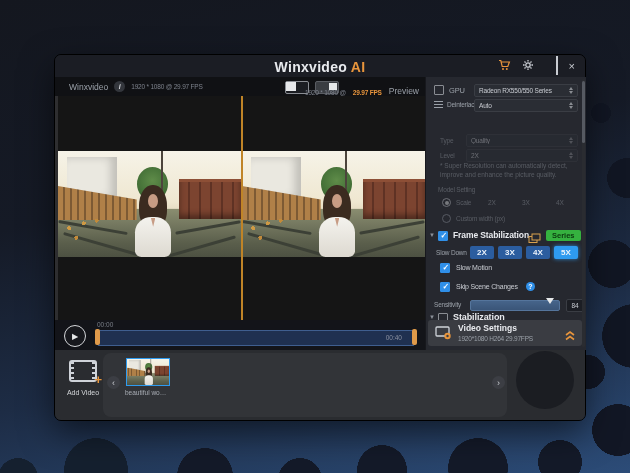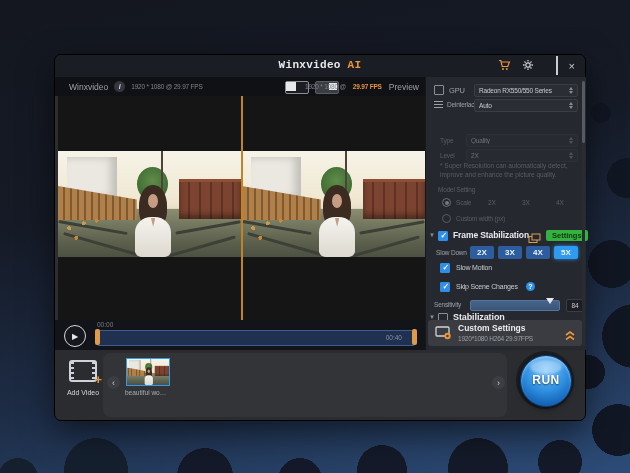--- a/index.html
+++ b/index.html
@@ -18,30 +18,30 @@
       radial-gradient(circle 25px at 382px 470px,#141a29 99%,transparent 100%),
       radial-gradient(circle 22px at 300px 480px,#141a29 99%,transparent 100%),
       radial-gradient(circle 28px at 205px 476px,#141a29 99%,transparent 100%),
       radial-gradient(circle 32px at 96px 470px,#15202f 99%,transparent 100%),
       radial-gradient(circle 20px at 18px 478px,#15202f 99%,transparent 100%),
       linear-gradient(168deg,#14171f 0%,#151a26 38%,#1d2c45 68%,#2c4c78 100%);}
   .win{position:absolute;left:55px;top:55px;width:530px;height:365px;background:#1e2027;
     border-radius:6px;box-shadow:0 12px 34px rgba(0,0,0,.55);outline:1px solid #000;}
   
   .titlebar{position:absolute;left:0;top:0;width:530px;height:22px;background:#1b1d24;border-radius:6px 6px 0 0;}
-  .title{position:absolute;left:0;right:0;top:4px;text-align:center;font-size:11px;font-weight:bold;color:#e8eaee;letter-spacing:.3px;font-family:Liberation Mono, monospace;}
+  .title{position:absolute;left:0;right:0;top:4px;text-align:center;font-size:14px;font-weight:bold;color:#e8eaee;letter-spacing:.3px;}
   .title .ai{color:#e8953c;}
   .tb-icons{position:absolute;right:10px;top:4px;display:flex;align-items:center;gap:11px;height:14px;}
   .tb-glyph{color:#c9ccd2;font-size:11px;line-height:11px;cursor:default;}
   .maxbox{width:8px;height:7px;border:1px solid #c9ccd2;}
   .minline{width:8px;height:1px;background:#c9ccd2;margin-top:4px;}
   
   .pv-header{position:absolute;left:0;top:22px;width:370px;height:19px;background:#101114;}
   .pvh-left{position:absolute;left:14px;top:0;height:19px;display:flex;align-items:center;gap:6px;}
-  .pvh-right{position:absolute;right:6px;top:0;height:19px;display:flex;align-items:center;gap:7px;}
+  .pvh-right{position:absolute;right:6px;top:0;height:19px;display:flex;align-items:flex-end;gap:7px;}
   .lbl-gray{font-size:8.5px;color:#9aa0a8;}
   .res-txt{font-size:6.5px;color:#7d828c;letter-spacing:-.2px;}
   .fps-orange{font-size:6.5px;color:#e8953c;font-weight:bold;letter-spacing:-.2px;}
   .info-i{width:11px;height:11px;border-radius:50%;background:#33363c;color:#d7dade;font-size:7px;
     display:flex;align-items:center;justify-content:center;font-style:italic;font-weight:bold;}
   .toggles{position:absolute;left:230px;top:4px;display:flex;gap:6px;}
   .tgl{width:22px;height:11px;border:1px solid #8a8d93;border-radius:2px;position:relative;background:#1b1d22;}
   .tgl.t1::after{content:"";position:absolute;left:0;top:0;width:10px;height:9px;background:#e6e8ea;}
   .tgl.t2{border-color:#5a5d63;background:#3a3d42;}
   .tgl.t2::after{content:"";position:absolute;right:1px;top:1px;width:8px;height:7px;background:#e6e8ea;}
@@ -321,21 +321,21 @@
       </div>
 
       <div class="row" style="top:152px;height:16px;">
         <span class="caret" style="position:absolute;left:3px;top:3px;">▼</span>
         <span class="cb checked" style="position:absolute;left:12px;top:2px;"></span>
         <span class="sec-title" style="position:absolute;left:27px;top:1px;font-size:8.5px;">Frame Stabilization</span>
         <span style="position:absolute;left:102px;top:1px;"><svg width="13" height="11" viewBox="0 0 13 11">
               <rect x="1" y="3.5" width="8" height="6" fill="none" stroke="#d9a14e"></rect>
               <rect x="4" y="1" width="8" height="6" fill="#26282f" stroke="#d9a14e"></rect>
             </svg></span>
-        <span class="badge" style="left:120px;top:1px;">Settings</span>
+        <span class="badge" style="left:120px;top:1px;">Series</span>
       </div>
 
       <div class="row" style="top:169px;">
         <span class="tiny-lbl" style="position:absolute;left:10px;top:3px;">Slow Down</span>
         <span class="sd-btn" style="left:44px;">2X</span>
         <span class="sd-btn" style="left:72px;">3X</span>
         <span class="sd-btn" style="left:100px;">4X</span>
         <span class="sd-btn sel" style="left:128px;">5X</span>
       </div>
 
@@ -363,21 +363,21 @@
         <span class="cb" style="position:absolute;left:12px;top:1px;"></span>
         <span class="sec-title" style="position:absolute;left:27px;top:0;">Stabilization</span>
       </div>
 
       <div class="export">
         <span style="position:absolute;left:7px;top:6px;"><svg width="17" height="14" viewBox="0 0 17 14">
               <rect x="1" y="1" width="13" height="9" rx="1" fill="none" stroke="#cfd3d9" stroke-width="1.3"></rect>
               <circle cx="12.5" cy="10" r="3.2" fill="#e8953c"></circle>
               <circle cx="12.5" cy="10" r="1.2" fill="#3a3c42"></circle>
             </svg></span>
-        <span class="exp-title">Custom Settings</span>
+        <span class="exp-title">Video Settings</span>
         <span class="exp-detail">1920*1080 H264 29.97FPS</span>
         <span style="position:absolute;right:6px;top:7px;"><svg width="12" height="12" viewBox="0 0 12 12">
               <g stroke="#e8953c" stroke-width="1.6" fill="none">
                 <path d="M2 10.5l4-3 4 3M2 6l4-3 4 3"></path>
               </g>
             </svg></span>
       </div>
 
       <div class="scrollbar">
           <div class="sc-thumb2"></div>
@@ -414,21 +414,17 @@
           </div>
             </div>
         </div>
         <div class="thumb-cap">beautiful woman</div>
       </div>
 
       <div class="chev next">›</div>
 
       <div class="run-wrap">
         <div class="run-ring"></div>
-        <div class="run-btn">
-          <span class="run-gloss"></span>
-          <span class="run-label">RUN</span>
-        </div>
       </div>
     </div>
 
   </div>
 </div>
 
 </body></html>

